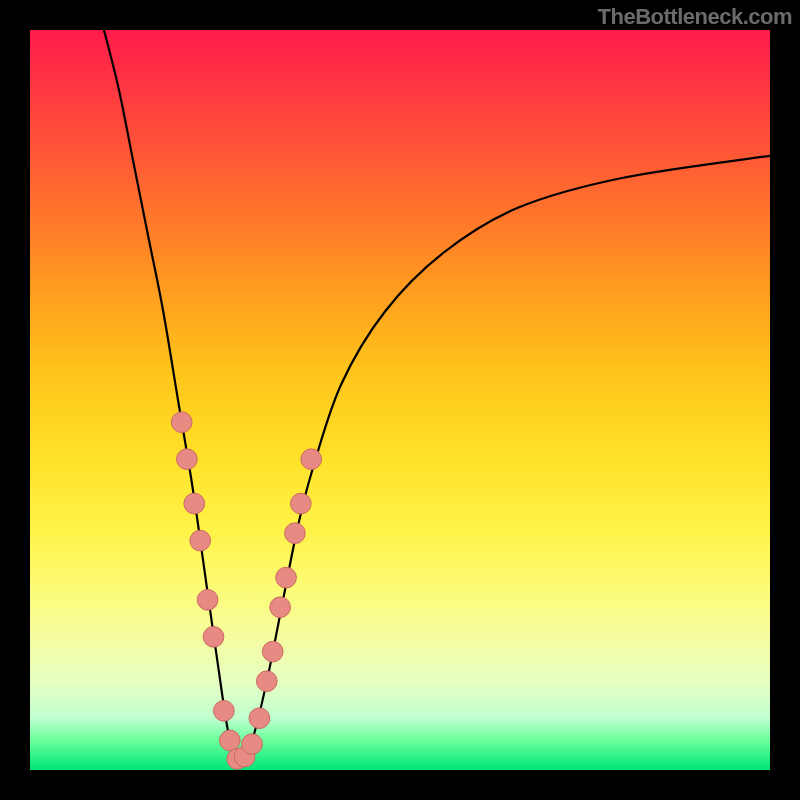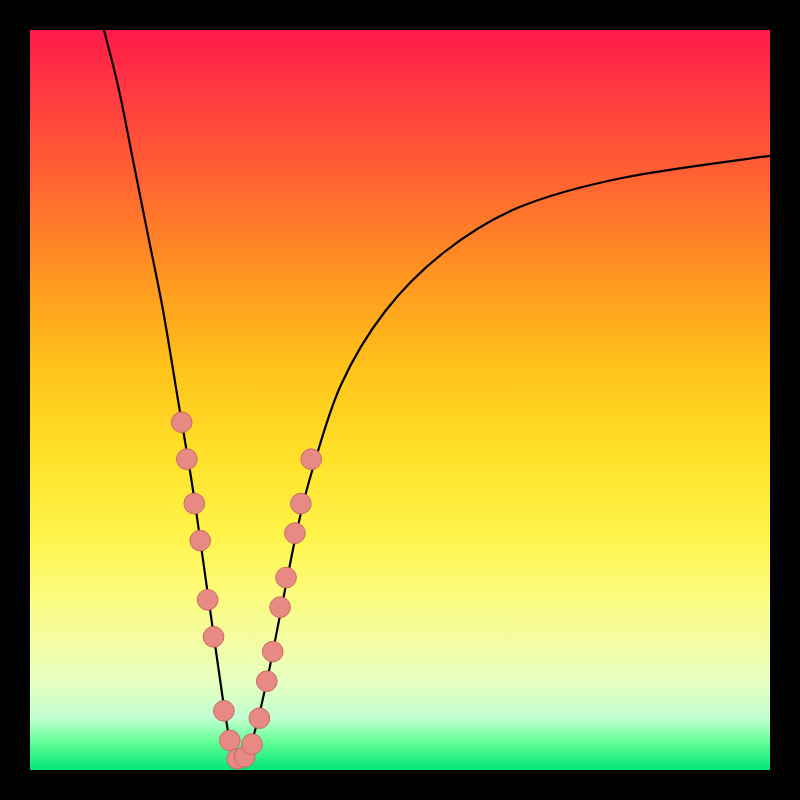--- a/index.html
+++ b/index.html
@@ -58,20 +58,21 @@
   .bead {
     fill: #e88a84;
     stroke: #c96a62;
     stroke-width: 1;
   }
 </style>
 </head>
 <body>
 
 <div class="frame">
+  <div class="watermark">TheBottleneck.com</div>
   <div class="plot-area">
     <svg class="curves" viewBox="0 0 740 740" preserveAspectRatio="none">
       <path id="left-arm" class="curve-path" d="M 74 0 C 76.46666666666667 9.866666666666655, 83.86666666666666 36.99999999999993, 88.8 59.19999999999993 C 93.73333333333333 81.39999999999993, 98.66666666666667 108.53333333333336, 103.60000000000001 133.20000000000005 C 108.53333333333335 157.86666666666673, 113.46666666666667 182.5333333333334, 118.4 207.20000000000005 C 123.33333333333334 231.8666666666667, 128.26666666666665 254.06666666666666, 133.2 281.2 C 138.13333333333333 308.3333333333333, 143.06666666666666 340.4, 148 370 C 152.93333333333334 399.6, 157.86666666666667 426.73333333333335, 162.8 458.8 C 167.73333333333335 490.8666666666667, 172.66666666666666 527.8666666666667, 177.6 562.4 C 182.53333333333333 596.9333333333333, 188.7 641.3333333333334, 192.4 666 C 196.10000000000002 690.6666666666666, 197.33333333333334 699.3, 199.8 710.4 C 202.26666666666668 721.5, 205.9666666666667 728.9, 207.20000000000002 732.6"></path>
       <path id="right-arm" class="curve-path" d="M 207.20000000000002 732.6 C 209.66666666666669 728.9, 217.06666666666666 723.9666666666667, 222 710.4 C 226.93333333333334 696.8333333333333, 231.86666666666667 673.4000000000001, 236.8 651.2 C 241.73333333333335 629, 246.66666666666669 601.8666666666667, 251.60000000000002 577.2 C 256.53333333333336 552.5333333333334, 261.46666666666664 525.4, 266.4 503.2 C 271.3333333333333 481, 273.79999999999995 468.6666666666667, 281.2 444 C 288.6 419.3333333333333, 298.4666666666667 382.3333333333333, 310.8 355.2 C 323.1333333333333 328.06666666666666, 337.93333333333334 303.4, 355.2 281.2 C 372.46666666666664 259, 392.20000000000005 239.26666666666665, 414.40000000000003 222 C 436.6 204.73333333333335, 458.80000000000007 189.93333333333337, 488.40000000000003 177.60000000000002 C 518 165.26666666666668, 550.0666666666667 156.63333333333333, 592 148 C 633.9333333333333 139.36666666666667, 715.3333333333334 129.50000000000006, 740 125.80000000000007"></path>
       <g id="beads">
           <ellipse cx="151.7" cy="392.20000000000005" rx="10.36" ry="10.36" class="bead"></ellipse>
           <ellipse cx="156.88" cy="429.2" rx="10.36" ry="10.36" class="bead"></ellipse>
           <ellipse cx="164.28" cy="473.6" rx="10.36" ry="10.36" class="bead"></ellipse>
           <ellipse cx="170.20000000000002" cy="510.6" rx="10.36" ry="10.36" class="bead"></ellipse>
           <ellipse cx="177.6" cy="569.8" rx="10.36" ry="10.36" class="bead"></ellipse>

